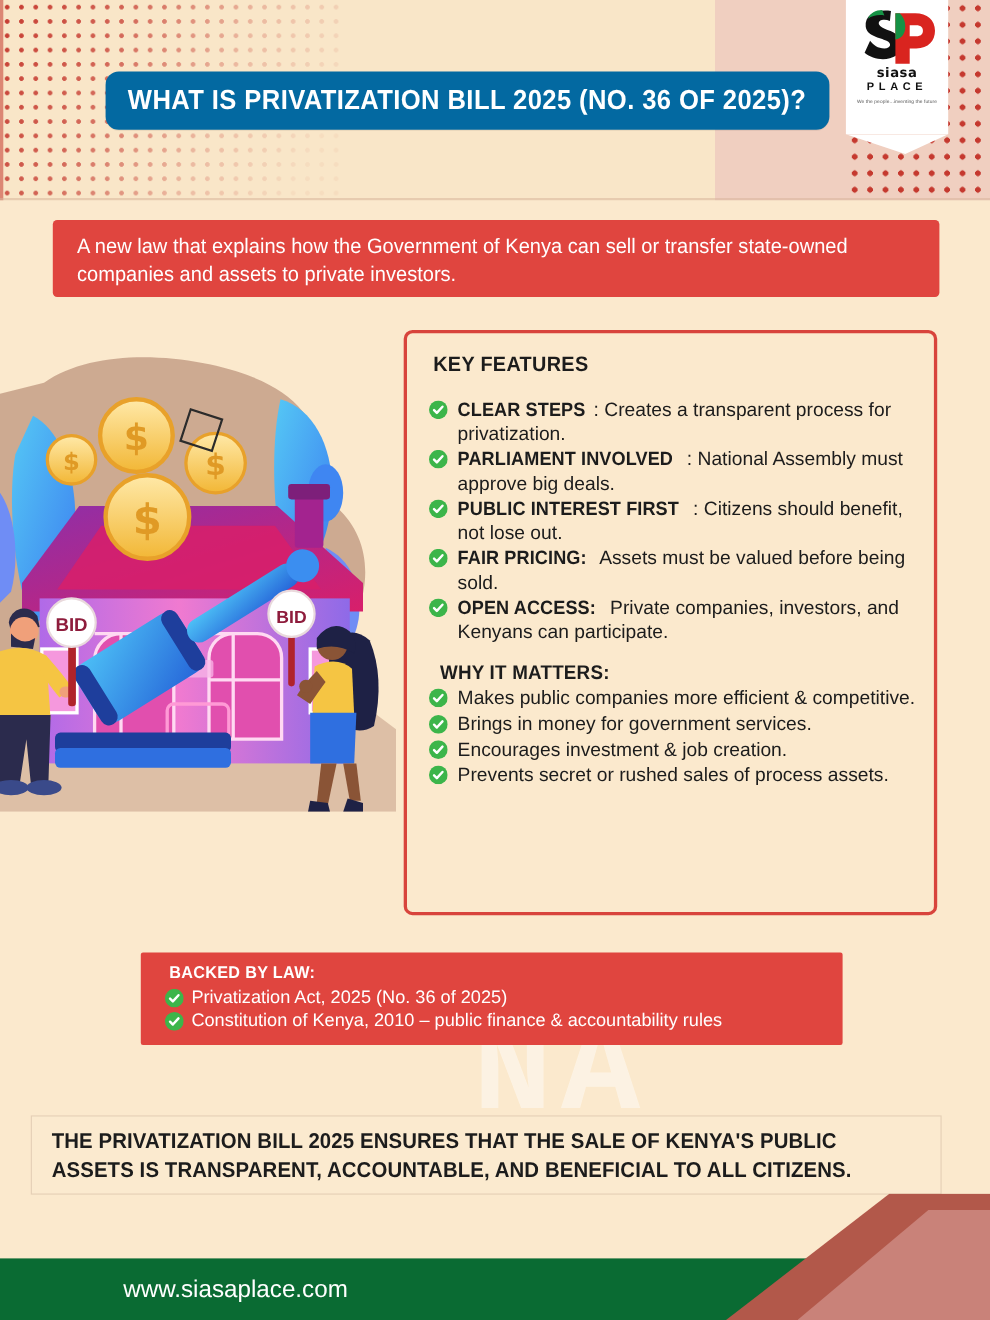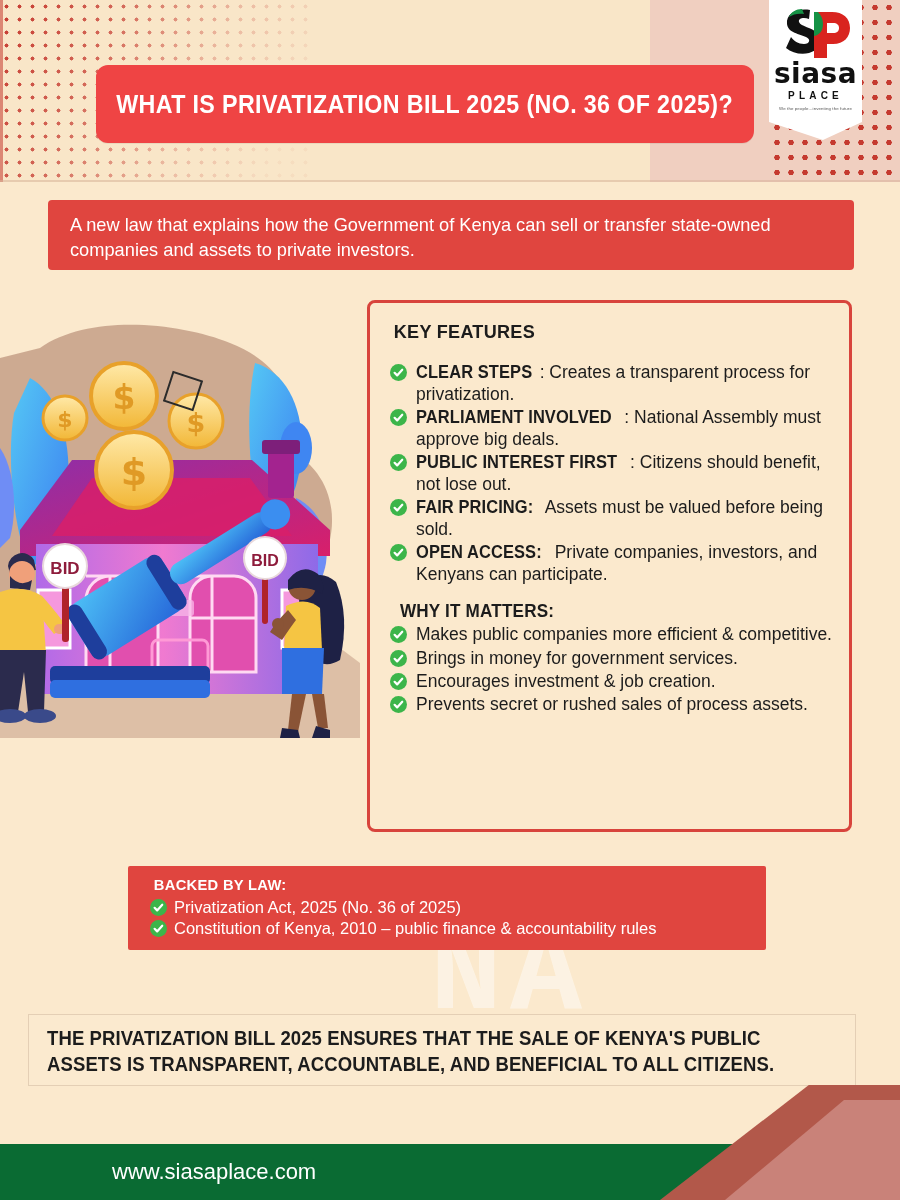--- a/index.html
+++ b/index.html
@@ -43,21 +43,21 @@
   }
   .logo-card {
     position:absolute; right:38px; top:0; width:93px; height:122px;
     background:#ffffff; z-index:6;
     display:flex; flex-direction:column; align-items:center; justify-content:flex-start;
     padding-top:6px;
   }
   .logo-sp { position:relative; width:72px; height:56px; }
   .logo-sp svg { width:72px; height:56px; display:block; }
   .logo-siasa {
-    font-family:"DejaVu Sans", sans-serif; font-size:28px; font-weight:700;
+    font-family:"DejaVu Sans", sans-serif; font-size:12px; font-weight:700;
     color:#111; letter-spacing:.5px; line-height:1; margin-top:-2px;
   }
   .logo-place {
     font-family:"Liberation Sans", sans-serif; font-size:10px; font-weight:700;
     color:#111; letter-spacing:4.2px; margin-top:2px;
   }
   .logo-tag {
     font-family:"Liberation Sans", sans-serif; font-size:4.4px; color:#555;
     margin-top:5px; letter-spacing:.1px; white-space:nowrap;
   }
@@ -70,22 +70,22 @@
   
   .ghost {
     position:absolute; left:430px; top:900px; width:430px; height:150px;
     font-family:Liberation Mono, monospace; font-weight:700; font-size:120px;
     color:#ffffff; opacity:.45; letter-spacing:8px; line-height:1;
     pointer-events:none; overflow:hidden; white-space:nowrap;margin-top:16px;
   }
 
   
   .title-pill {
-    position:absolute; left:96px; top:65px; width:658px; height:78px;
-    background:#ef4444; border-radius:12px;
+    position:absolute; left:96px; top:65px; width:658px; height:53px;
+    background:#0369a1; border-radius:12px;
     display:flex; align-items:center; justify-content:center; z-index:5;
     box-shadow: 0 1px 0 rgba(0,0,0,.06);
     text-align: right;
   }
   .title-pill h1 {
     font-family:"Liberation Sans Narrow","Liberation Sans", sans-serif;
     font-size:25px; font-weight:700; color:#fff; letter-spacing:.4px;
     transform: scaleX(.93); transform-origin:center; white-space:nowrap;
   }
 

